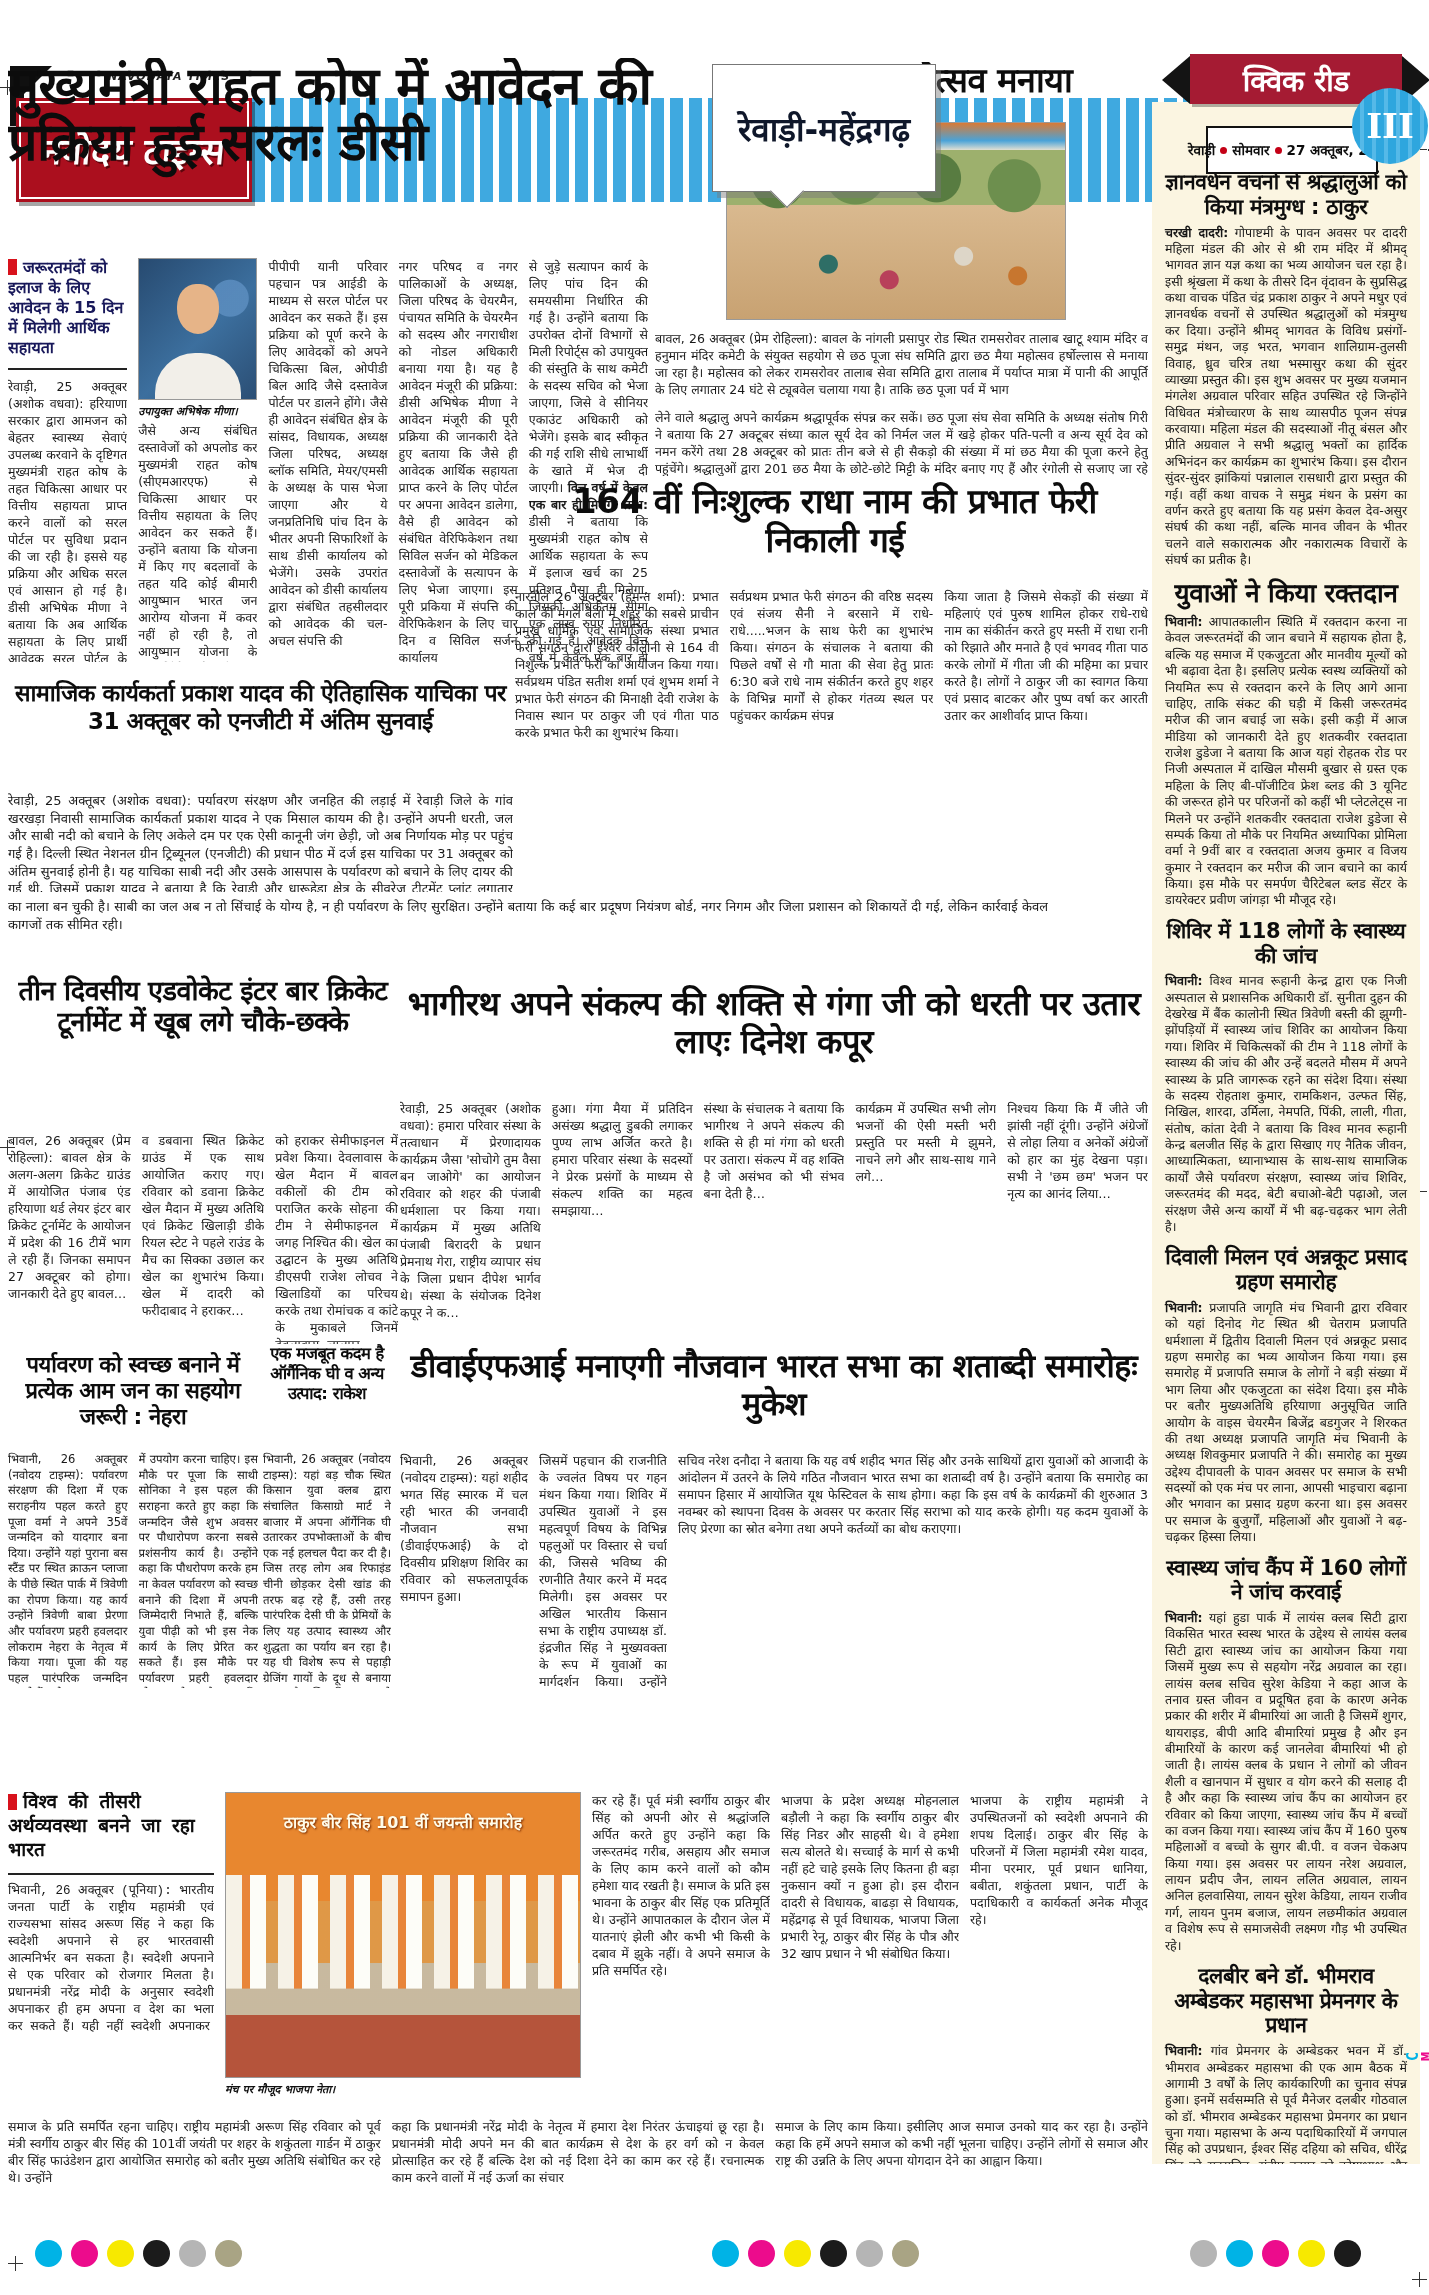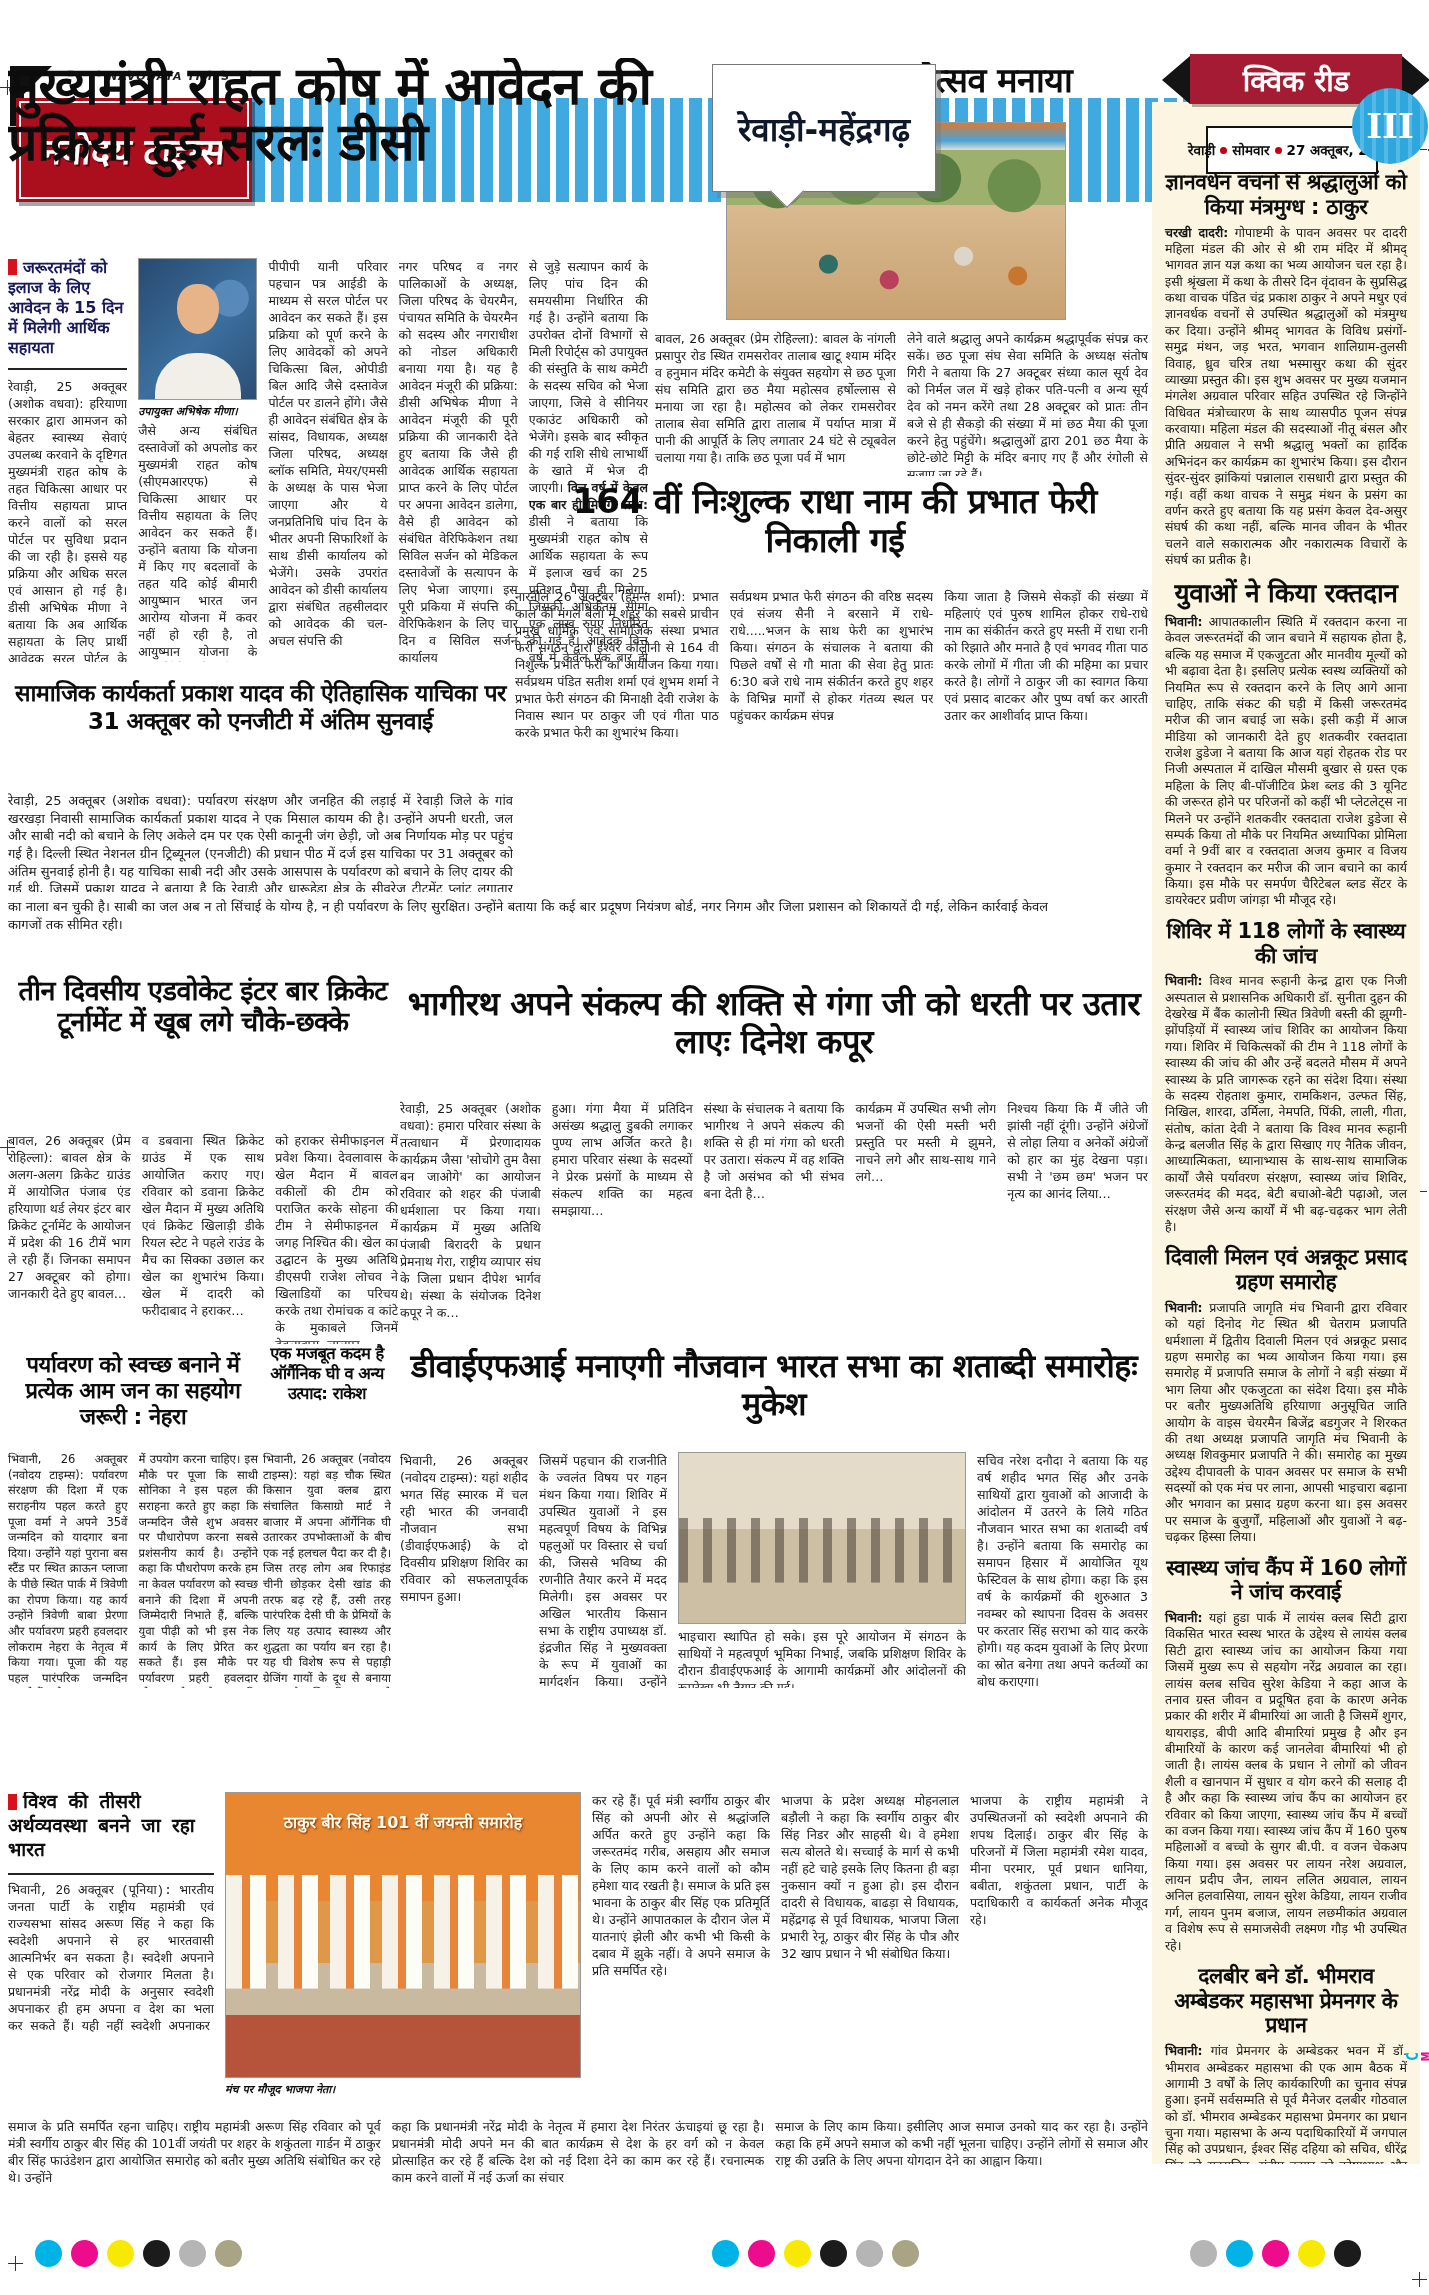--- a/index.html
+++ b/index.html
@@ -192,21 +192,21 @@
     <div class="c bodytx" data-name="dc-col-4-text">नगर परिषद व नगर पालिकाओं के अध्यक्ष, जिला परिषद के चेयरमैन, पंचायत समिति के चेयरमैन को सदस्य और नगराधीश को नोडल अधिकारी बनाया गया है। यह है आवेदन मंजूरी की प्रक्रिया: डीसी अभिषेक मीणा ने आवेदन मंजूरी की पूरी प्रक्रिया की जानकारी देते हुए बताया कि जैसे ही आवेदक आर्थिक सहायता प्राप्त करने के लिए पोर्टल पर अपना आवेदन डालेगा, वैसे ही आवेदन को संबंधित वेरिफिकेशन तथा सिविल सर्जन को मेडिकल दस्तावेजों के सत्यापन के लिए भेजा जाएगा। इस पूरी प्रकिया में संपत्ति की वेरिफिकेशन के लिए चार दिन व सिविल सर्जन कार्यालय</div>
     <div class="c bodytx" data-name="dc-col-5">
       <span data-name="dc-col-5-text">से जुड़े सत्यापन कार्य के लिए पांच दिन की समयसीमा निर्धारित की गई है। उन्होंने बताया कि उपरोक्त दोनों विभागों से मिली रिपोर्ट्स को उपायुक्त की संस्तुति के साथ कमेटी के सदस्य सचिव को भेजा जाएगा, जिसे वे सीनियर एकाउंट अधिकारी को भेजेंगे। इसके बाद स्वीकृत की गई राशि सीधे लाभार्थी के खाते में भेज दी जाएगी।</span>
       <b data-name="dc-subhead-inline">वित्त वर्ष में केवल एक बार ही मिलेगा लाभ:</b>
       <span data-name="dc-col-5-text-b">डीसी ने बताया कि मुख्यमंत्री राहत कोष से आर्थिक सहायता के रूप में इलाज खर्च का 25 प्रतिशत पैसा ही मिलेगा, जिसकी अधिकतम सीमा एक लाख रुपए निर्धारित की गई है। आवेदक वित्त वर्ष में केवल एक बार ही इस सुविधा का लाभ ले सकता है। उन्होंने बताया कि प्रक्रिया को आम जनता के लिए सरल बनाने के साथ ही समयबद्ध भी किया गया है।</span>
     </div>
   </div>
 
   <div class="abs hl" data-name="chhath-headline" style="left:772px;top:62px;width:378px;height:54px;font-size:34px;">छठ पूजा महोत्सव मनाया</div>
   <div class="abs ph ph-chhath" data-name="chhath-photo" style="left:726px;top:122px;width:340px;height:198px;"></div>
-  <div class="abs row" data-name="chhath-body" style="left:655px;top:330px;width:493px;height:146px;">
+  <div class="abs row" data-name="chhath-body" style="left:655px;top:330px;width:493px;height:146px;flex-direction:column;">
     <div class="c bodytx" data-name="chhath-col-1">बावल, 26 अक्तूबर (प्रेम रोहिल्ला): बावल के नांगली प्रसापुर रोड स्थित रामसरोवर तालाब खाटू श्याम मंदिर व हनुमान मंदिर कमेटी के संयुक्त सहयोग से छठ पूजा संघ समिति द्वारा छठ मैया महोत्सव हर्षोल्लास से मनाया जा रहा है। महोत्सव को लेकर रामसरोवर तालाब सेवा समिति द्वारा तालाब में पर्याप्त मात्रा में पानी की आपूर्ति के लिए लगातार 24 घंटे से ट्यूबवेल चलाया गया है। ताकि छठ पूजा पर्व में भाग</div>
     <div class="c bodytx" data-name="chhath-col-2">लेने वाले श्रद्धालु अपने कार्यक्रम श्रद्धापूर्वक संपन्न कर सकें। छठ पूजा संघ सेवा समिति के अध्यक्ष संतोष गिरी ने बताया कि 27 अक्टूबर संध्या काल सूर्य देव को निर्मल जल में खड़े होकर पति-पत्नी व अन्य सूर्य देव को नमन करेंगे तथा 28 अक्टूबर को प्रातः तीन बजे से ही सैकड़ो की संख्या में मां छठ मैया की पूजा करने हेतु पहुंचेंगे। श्रद्धालुओं द्वारा 201 छठ मैया के छोटे-छोटे मिट्टी के मंदिर बनाए गए हैं और रंगोली से सजाए जा रहे हैं।</div>
   </div>
 
   <div class="abs hl center" data-name="radha-headline" style="left:545px;top:482px;width:580px;height:98px;font-size:34px;line-height:1.15;">164 वीं निःशुल्क राधा नाम की प्रभात फेरी निकाली गई</div>
   <div class="abs row" data-name="radha-body" style="left:515px;top:588px;width:633px;height:302px;">
     <div class="c bodytx" data-name="radha-col-1">नारनौल 26 अक्टूबर (हेमन्त शर्मा): प्रभात काल की मंगल बेला में शहर की सबसे प्राचीन प्रमुख धार्मिक एवं सामाजिक संस्था प्रभात फेरी संगठन द्वारा ईश्वर कॉलोनी से 164 वी निशुल्क प्रभात फेरी का आयोजन किया गया। सर्वप्रथम पंडित सतीश शर्मा एवं शुभम शर्मा ने प्रभात फेरी संगठन की मिनाक्षी देवी राजेश के निवास स्थान पर ठाकुर जी एवं गीता पाठ करके प्रभात फेरी का शुभारंभ किया।</div>
     <div class="c bodytx" data-name="radha-col-2">सर्वप्रथम प्रभात फेरी संगठन की वरिष्ठ सदस्य एवं संजय सैनी ने बरसाने में राधे-राधे.....भजन के साथ फेरी का शुभारंभ किया। संगठन के संचालक ने बताया की पिछले वर्षों से गौ माता की सेवा हेतु प्रातः 6:30 बजे राधे नाम संकीर्तन करते हुए शहर के विभिन्न मार्गों से होकर गंतव्य स्थल पर पहुंचकर कार्यक्रम संपन्न</div>
     <div class="c bodytx" data-name="radha-col-3">किया जाता है जिसमे सेकड़ों की संख्या में महिलाएं एवं पुरुष शामिल होकर राधे-राधे नाम का संकीर्तन करते हुए मस्ती में राधा रानी को रिझाते और मनाते है एवं भगवद गीता पाठ करके लोगों में गीता जी की महिमा का प्रचार करते है। लोगों ने ठाकुर जी का स्वागत किया एवं प्रसाद बाटकर और पुष्प वर्षा कर आरती उतार कर आशीर्वाद प्राप्त किया।</div>
   </div>
@@ -237,24 +237,20 @@
     <div class="c bodytx" style="font-size:11.5px;" data-name="paryavaran-col-2">में उपयोग करना चाहिए। इस मौके पर पूजा कि साथी सोनिका ने इस पहल की सराहना करते हुए कहा कि जन्मदिन जैसे शुभ अवसर पर पौधारोपण करना सबसे प्रशंसनीय कार्य है। उन्होंने कहा कि पौधरोपण करके हम ना केवल पर्यावरण को स्वच्छ बनाने की दिशा में अपनी जिम्मेदारी निभाते हैं, बल्कि युवा पीढ़ी को भी इस नेक कार्य के लिए प्रेरित कर सकते हैं। इस मौके पर पर्यावरण प्रहरी हवलदार लोकराम नेहरा ने कहा कि त्रिवेणी (पीपल, बरगद और नीम) का रोपण धार्मिक और पर्यावरणीय दोनों ही दृष्टियों से विशेष महत्व रखता है। यह तीनों पेड़ मिलकर एक ऐसा सूक्ष्म पर्यावरण बनाते हैं जो हवा को शुद्ध करने और जैव विविधता को बढ़ावा देने में अत्यंत प्रभावी होता है।</div>
   </div>
 
   <div class="abs hl center" data-name="ghee-headline" style="left:263px;top:1344px;width:128px;height:104px;font-size:16.5px;line-height:1.2;">एक मजबूत कदम है ऑर्गैनिक घी व अन्य उत्पाद: राकेश</div>
   <div class="abs bodytx" data-name="ghee-body" style="left:263px;top:1452px;width:128px;height:236px;font-size:11.5px;">भिवानी, 26 अक्तूबर (नवोदय टाइम्स): यहां बड़ चौक स्थित किसान युवा क्लब द्वारा संचालित किसाग्रो मार्ट ने बाजार में अपना ऑर्गेनिक घी उतारकर उपभोक्ताओं के बीच एक नई हलचल पैदा कर दी है। जिस तरह लोग अब रिफाइंड चीनी छोड़कर देसी खांड की तरफ बढ़ रहे हैं, उसी तरह पारंपरिक देसी घी के प्रेमियों के लिए यह उत्पाद स्वास्थ्य और शुद्धता का पर्याय बन रहा है। यह घी विशेष रूप से पहाड़ी ग्रेजिंग गायों के दूध से बनाया जाता है, जिसकी वजह से इसके गुणों और पोषण मूल्य में जबरदस्त इजाफा हुआ है। किसाग्रो मार्ट का दावा है कि उनका ऑर्गेनिक घी पूरी तरह से प्राकृतिक प्रक्रिया का पालन करता है। किसान युवा क्लब के संस्थापक राकेश बेनीवाल, सुधीर तंवर, विनीत पिलानिया व अधिवक्ता बबीता यादव ने कहा कि आज के दौर में शुद्धता एक चुनौती है।</div>
 
   <div class="abs hl center" data-name="dyfi-headline" style="left:400px;top:1348px;width:748px;height:98px;font-size:32px;line-height:1.18;">डीवाईएफआई मनाएगी नौजवान भारत सभा का शताब्दी समारोहः मुकेश</div>
   <div class="abs row" data-name="dyfi-body" style="left:400px;top:1452px;width:748px;height:236px;">
     <div class="c bodytx" style="flex:0 0 128px;" data-name="dyfi-col-1">भिवानी, 26 अक्तूबर (नवोदय टाइम्स): यहां शहीद भगत सिंह स्मारक में चल रही भारत की जनवादी नौजवान सभा (डीवाईएफआई) के दो दिवसीय प्रशिक्षण शिविर का रविवार को सफलतापूर्वक समापन हुआ।</div>
     <div class="c bodytx" style="flex:0 0 128px;" data-name="dyfi-col-2">जिसमें पहचान की राजनीति के ज्वलंत विषय पर गहन मंथन किया गया। शिविर में उपस्थित युवाओं ने इस महत्वपूर्ण विषय के विभिन्न पहलुओं पर विस्तार से चर्चा की, जिससे भविष्य की रणनीति तैयार करने में मदद मिलेगी। इस अवसर पर अखिल भारतीय किसान सभा के राष्ट्रीय उपाध्यक्ष डॉ. इंद्रजीत सिंह ने मुख्यवक्ता के रूप में युवाओं का मार्गदर्शन किया। उन्होंने अपने प्रेरणादायक संबोधन में पहचान की राजनीति को समझने और उसका मुकाबला करने की आवश्यकता पर बल दिया, ताकि समाज में सभी लोगों के बीच समानता और</div>
-    <div class="c" style="flex:0 0 288px;" data-name="dyfi-photo-cell">
-      <div class="ph ph-dyfi" style="width:100%;height:172px;" data-name="dyfi-meeting-photo"></div>
-      <div class="bodytx" style="margin-top:4px;" data-name="dyfi-under-photo-text">भाइचारा स्थापित हो सके। इस पूरे आयोजन में संगठन के साथियों ने महत्वपूर्ण भूमिका निभाई, जबकि प्रशिक्षण शिविर के दौरान डीवाईएफआई के आगामी कार्यक्रमों और आंदोलनों की रूपरेखा भी तैयार की गई।</div>
-    </div>
     <div class="c bodytx" data-name="dyfi-col-3">सचिव नरेश दनौदा ने बताया कि यह वर्ष शहीद भगत सिंह और उनके साथियों द्वारा युवाओं को आजादी के आंदोलन में उतरने के लिये गठित नौजवान भारत सभा का शताब्दी वर्ष है। उन्होंने बताया कि समारोह का समापन हिसार में आयोजित यूथ फेस्टिवल के साथ होगा। कहा कि इस वर्ष के कार्यक्रमों की शुरुआत 3 नवम्बर को स्थापना दिवस के अवसर पर करतार सिंह सराभा को याद करके होगी। यह कदम युवाओं के लिए प्रेरणा का स्रोत बनेगा तथा अपने कर्तव्यों का बोध कराएगा।</div>
   </div>
 
   <div class="abs row" data-name="arun-body-top" style="left:8px;top:1792px;width:1140px;height:318px;">
     <div class="c" style="flex:0 0 206px;font-family:Liberation Mono, monospace;" data-name="arun-left-cell">
       <div class="kicker" style="color:#0d0d0d;font-size:19px;" data-name="arun-subhead"><span class="redbar" data-name="kicker-bullet-icon"></span><span data-name="arun-subhead-text">विश्व की तीसरी अर्थव्यवस्था बनने जा रहा भारत</span></div>
       <div class="bodytx" data-name="arun-left-text">भिवानी, 26 अक्तूबर (पूनिया): भारतीय जनता पार्टी के राष्ट्रीय महामंत्री एवं राज्यसभा सांसद अरूण सिंह ने कहा कि स्वदेशी अपनाने से हर भारतवासी आत्मनिर्भर बन सकता है। स्वदेशी अपनाने से एक परिवार को रोजगार मिलता है। प्रधानमंत्री नरेंद्र मोदी के अनुसार स्वदेशी अपनाकर ही हम अपना व देश का भला कर सकते हैं। यही नहीं स्वदेशी अपनाकर</div>
     </div>
     <div class="c" style="flex:0 0 356px;" data-name="arun-photo-cell">
       <div class="ph ph-arun" style="width:100%;height:286px;" data-name="arun-stage-photo">

